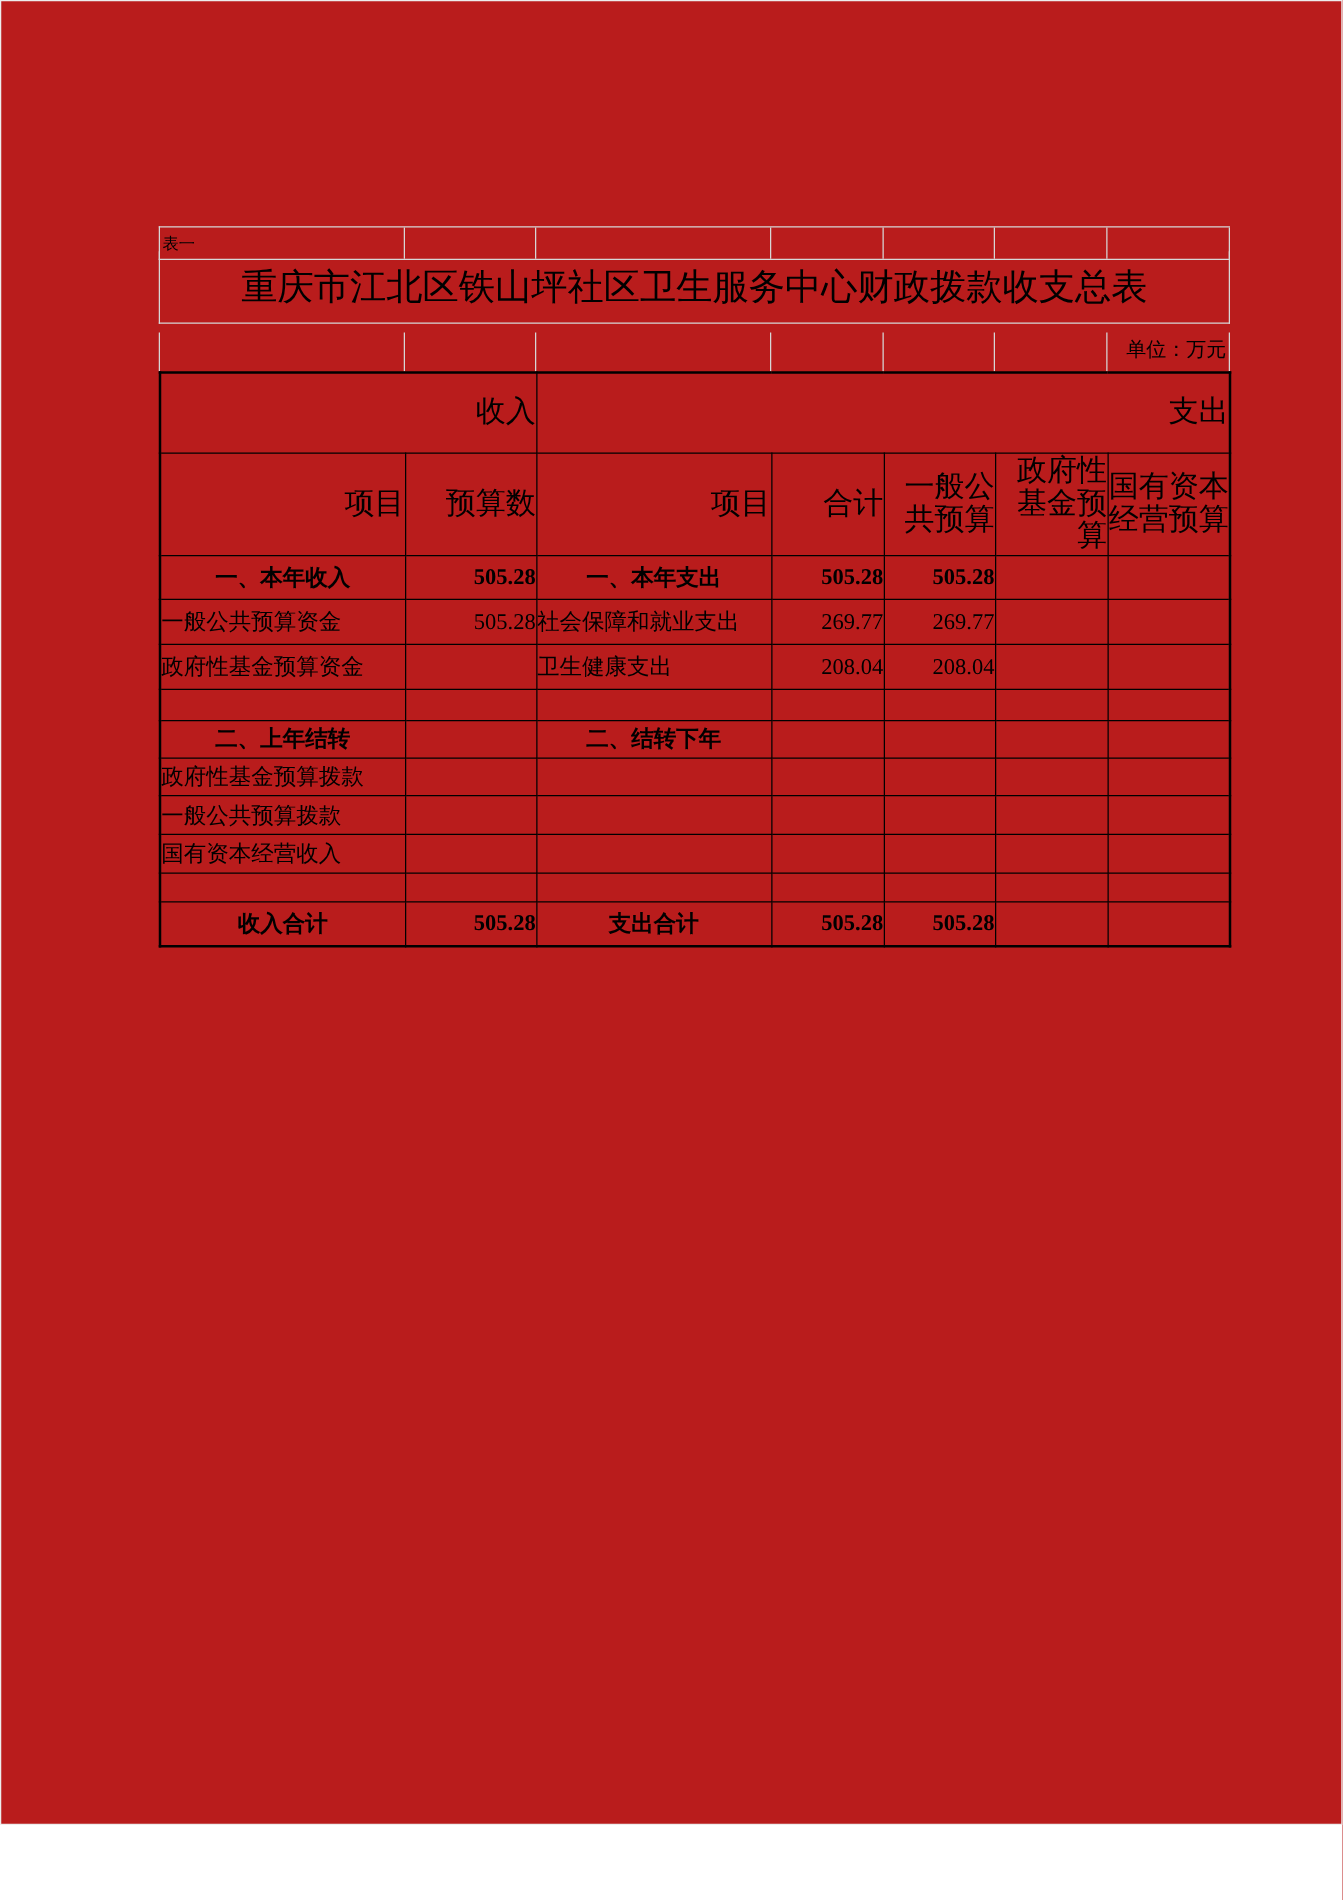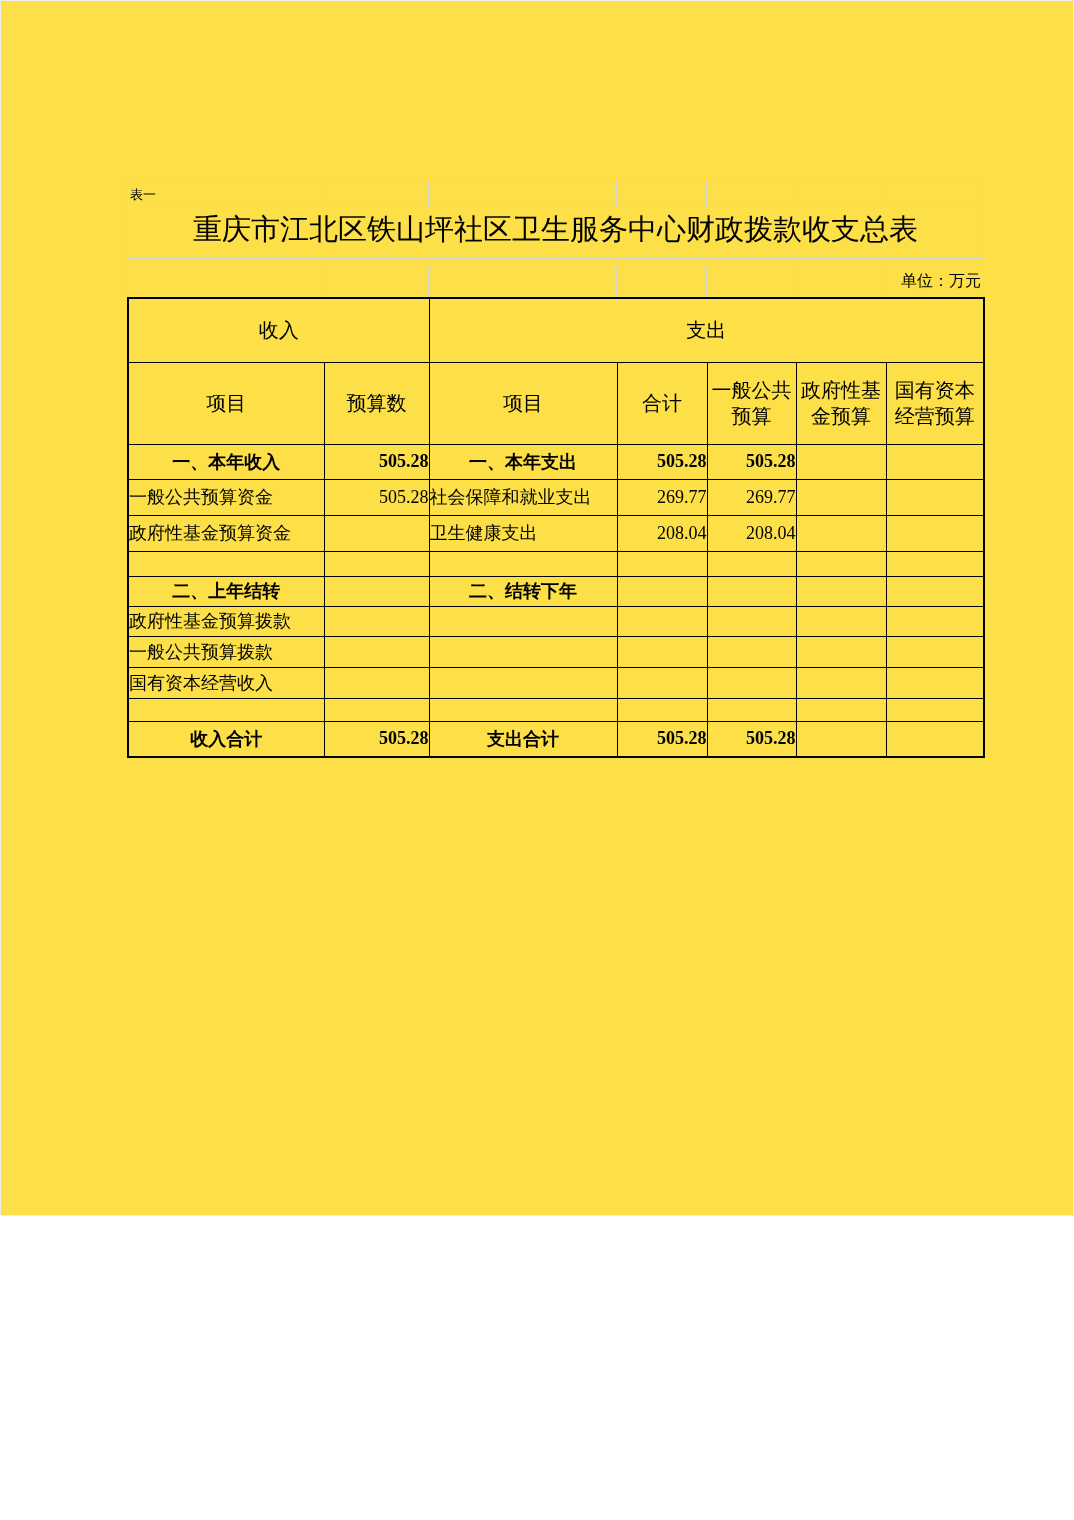--- a/index.html
+++ b/index.html
@@ -3,22 +3,22 @@
 <meta charset="utf-8">
 <style>
   html, body {
     margin: 0;
     padding: 0;
     background: #ffffff;
   }
   #page {
     position: relative;
     width: 1074px;
-    height: 1216px;
-    background: #fde047;
+    height: 1460px;
+    background: #b91c1c;
     box-shadow: inset 0 0 0 1px #ededed;
     font-family: "Liberation Serif", "DejaVu Serif", serif;
     color: #000000;
     overflow: hidden;
   }
   .abs { position: absolute; box-sizing: border-box; }
 
   
   .grid7 {
     display: grid;
@@ -74,22 +74,22 @@
     border: 2px solid #000;
   }
   #budget-table th, #budget-table td {
     border: 1px solid #000;
     overflow: hidden;
     padding: 0;
     vertical-align: middle;
   }
   #budget-table th {
     font-weight: normal;
-    font-size: 20px;
-    text-align: center;
+    font-size: 24px;
+    text-align: right;
     line-height: 26px;
   }
   tr.hrow1 { height: 64px; }
   tr.hrow2 { height: 82px; }
   tr.hrow2 th { border-bottom: 2px solid #000; }
   th.pad-e, th.pad-f { padding: 0 10px; }
   th.pad-g { padding: 0 5px; }
 
   #budget-table td { font-size: 18px; }
   td.item {

